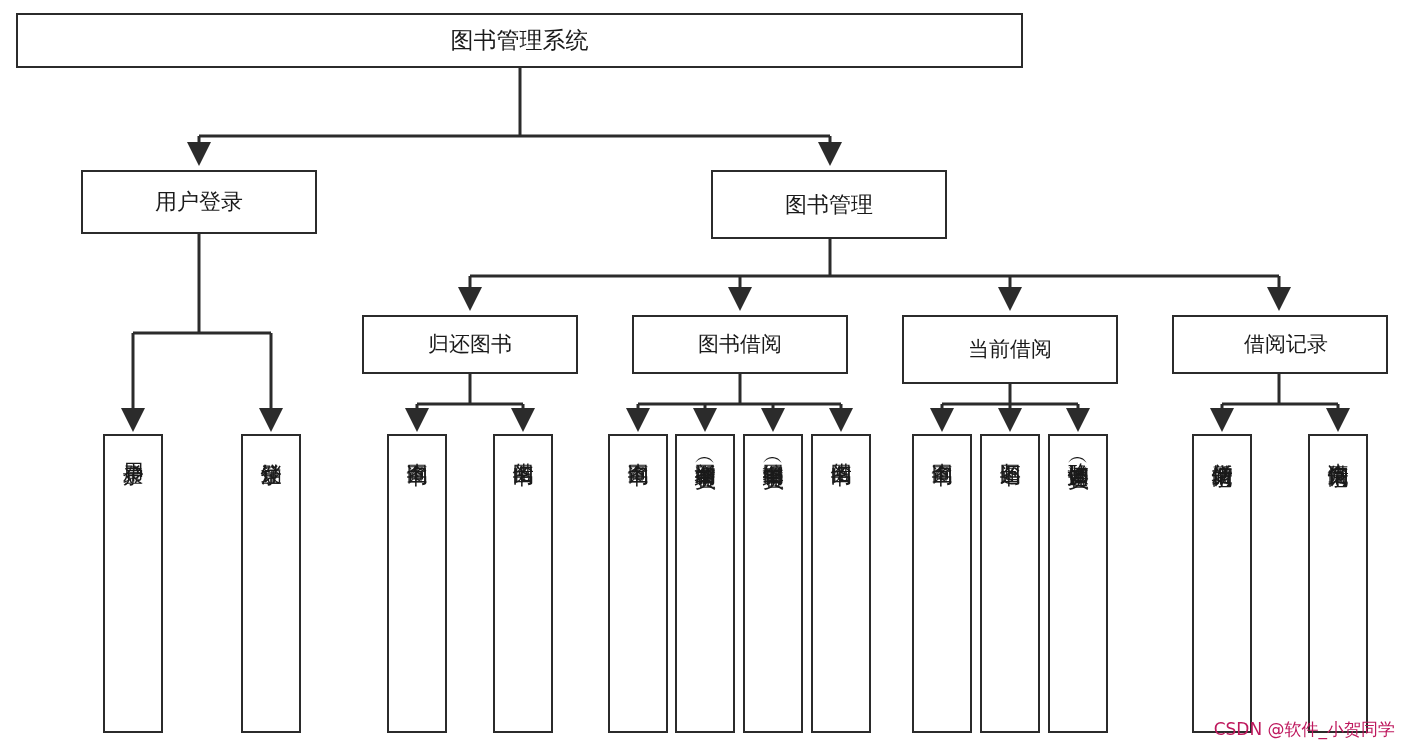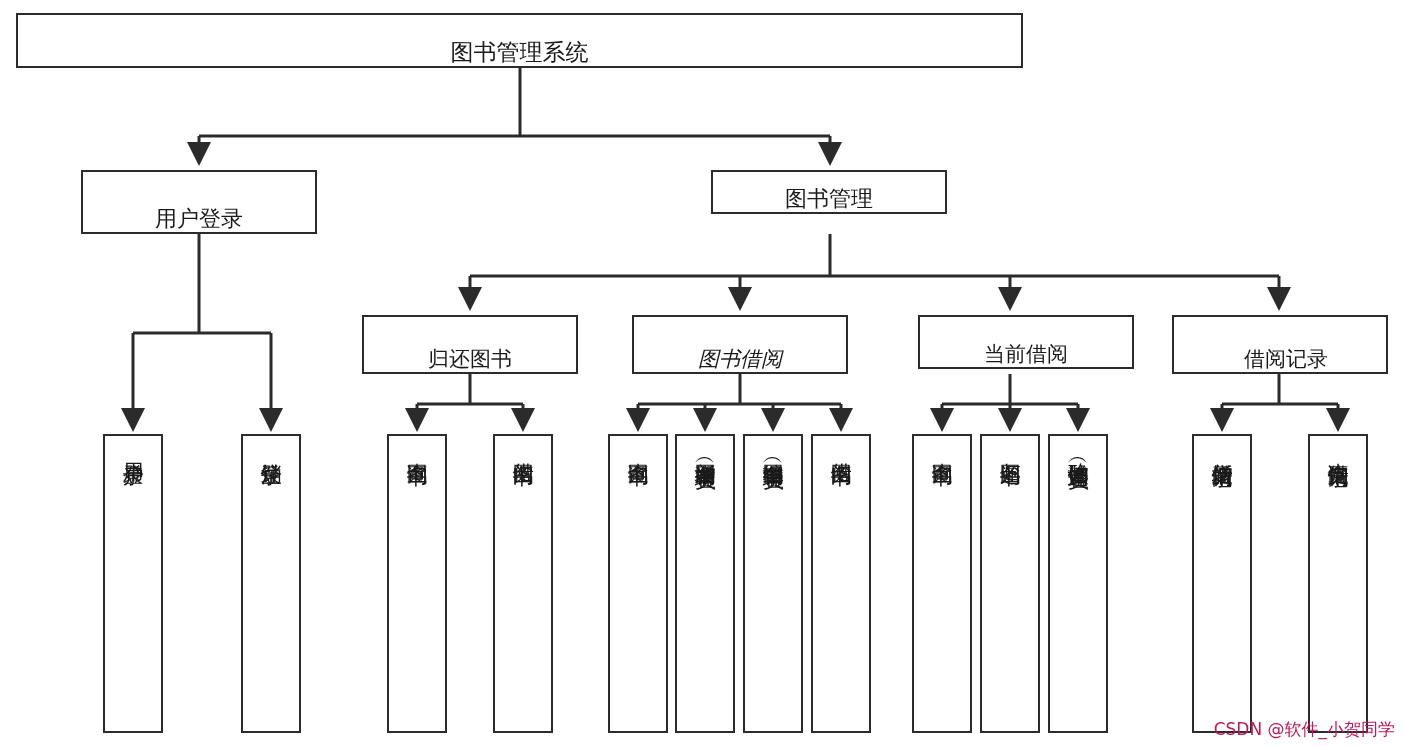--- a/index.html
+++ b/index.html
@@ -25,21 +25,21 @@
     width: 1405px;
     height: 747px;
     pointer-events: none;
   }
   .node {
     position: absolute;
     box-sizing: border-box;
     background: #ffffff;
     border: 2px solid #2b2b2b;
     display: flex;
-    align-items: flex-end;
+    align-items: center;
     justify-content: center;
     text-align: center;
     z-index: 2;
   }
   .node-label {
     display: block;
     line-height: 1.18;
     white-space: pre-line;
   }
   .n-root .node-label { font-size: 23px; }
@@ -124,31 +124,31 @@
     </g>
   </svg>
 
   <div class="node n-root" style="left:16px; top:13px; width:1007px; height:55px;">
     <span class="node-label">图书管理系统</span>
   </div>
 
   <div class="node n-l2" style="left:81px; top:170px; width:236px; height:64px;">
     <span class="node-label">用户登录</span>
   </div>
-  <div class="node n-l2" style="left:711px; top:170px; width:236px; height:44px;">
+  <div class="node n-l2" style="left:711px; top:170px; width:236px; height:69px;">
     <span class="node-label">图书管理</span>
   </div>
 
   <div class="node n-l3" style="left:362px; top:315px; width:216px; height:59px;">
     <span class="node-label">归还图书</span>
   </div>
-  <div class="node n-l3" style="left:632px; top:315px; width:216px; height:59px;font-style:italic;">
+  <div class="node n-l3" style="left:632px; top:315px; width:216px; height:59px;">
     <span class="node-label">图书借阅</span>
   </div>
-  <div class="node n-l3" style="left:902px; top:315px; width:216px; height:54px;margin-left:16px;">
+  <div class="node n-l3" style="left:902px; top:315px; width:216px; height:69px;">
     <span class="node-label">当前借阅</span>
   </div>
   <div class="node n-l3" style="left:1172px; top:315px; width:216px; height:59px;padding-left:12px;">
     <span class="node-label">借阅记录</span>
   </div>
 
   <div class="node n-leaf" style="left:103px; top:434px; width:60px; height:299px;">
     <span class="node-label">用户登录</span>
   </div>
   <div class="node n-leaf" style="left:241px; top:434px; width:60px; height:299px;">

